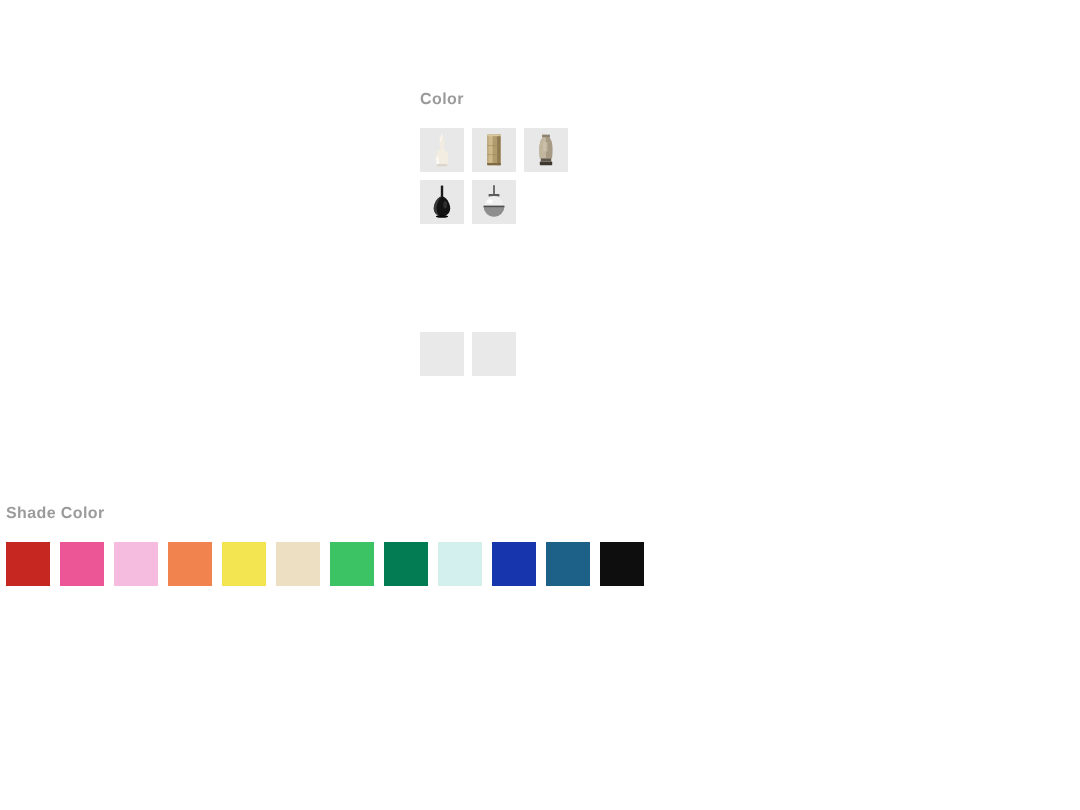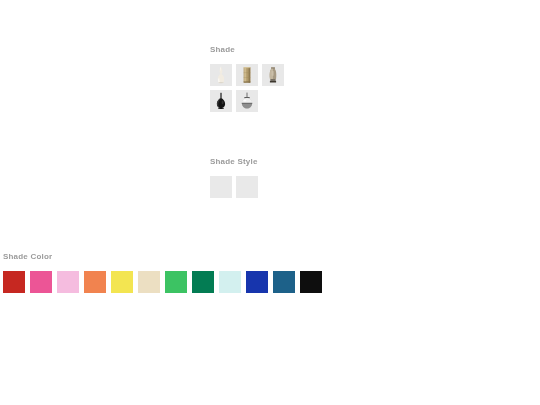--- a/index.html
+++ b/index.html
@@ -99,21 +99,21 @@
     flex: 0 0 auto;
     cursor: pointer;
     border: 0;
     padding: 0;
   }
 </style>
 </head>
 <body>
 
 <div class="panel" id="lamp-group">
-  <div class="section-label">Shade</div>
+  <div class="section-label">Color</div>
   <div id="lamp-swatch-grid">
 
     <button class="lamp-swatch">
       <svg viewBox="0 0 22 22">
         <rect width="22" height="22" fill="#e8e8e8"></rect>
         <path d="M11 2.5 C10 5 9.6 6.2 9.6 7.4 C9.6 8.4 10.4 8.8 10.4 9.6 C10.4 10.6 8.6 11.4 8.1 13.2 C7.6 15 7.9 17 8.4 18.6 L13.6 18.6 C14.1 17 14.4 15 13.9 13.2 C13.4 11.4 11.6 10.6 11.6 9.6 C11.6 8.8 12.4 8.4 12.4 7.4 C12.4 6.2 12 5 11 2.5 Z" fill="#f2ece1"></path>
         <path d="M11 2.5 C10.4 4.3 10.1 5.6 10 6.8 C10.4 6.4 10.7 5.4 11 4.2 Z" fill="#fdfbf7"></path>
         <path d="M8.3 14.5 C8.0 16 8.1 17.4 8.4 18.6 L10 18.6 C9.5 17.2 9.2 15.7 9.3 14.2 Z" fill="#ffffff" opacity="0.65"></path>
         <ellipse cx="11" cy="18.6" rx="2.8" ry="0.7" fill="#ddd7cb"></ellipse>
       </svg>
@@ -165,21 +165,20 @@
         <path d="M5.8 13.2 A5.2 5.2 0 0 0 16.2 13.2 Z" fill="#8e8e8e"></path>
         <rect x="5.8" y="12.8" width="10.4" height="0.8" fill="#4f4f4f"></rect>
         <ellipse cx="8.9" cy="10.6" rx="1.5" ry="1.0" fill="#ffffff" opacity="0.8"></ellipse>
       </svg>
     </button>
 
   </div>
 </div>
 
 <div class="panel" id="shade-style-group">
-  <div class="section-label">Shade Style</div>
   <div id="shade-style-grid">
     <button class="shade-style-swatch" style="background: rgb(233, 233, 233);"></button>
     <button class="shade-style-swatch" style="background: rgb(233, 233, 233);"></button>
   </div>
 </div>
 
 <div class="panel" id="shade-color-group">
   <div class="section-label">Shade Color</div>
   <div id="shade-color-grid">
       <button class="color-swatch" style="background: rgb(198, 40, 33);"></button>

